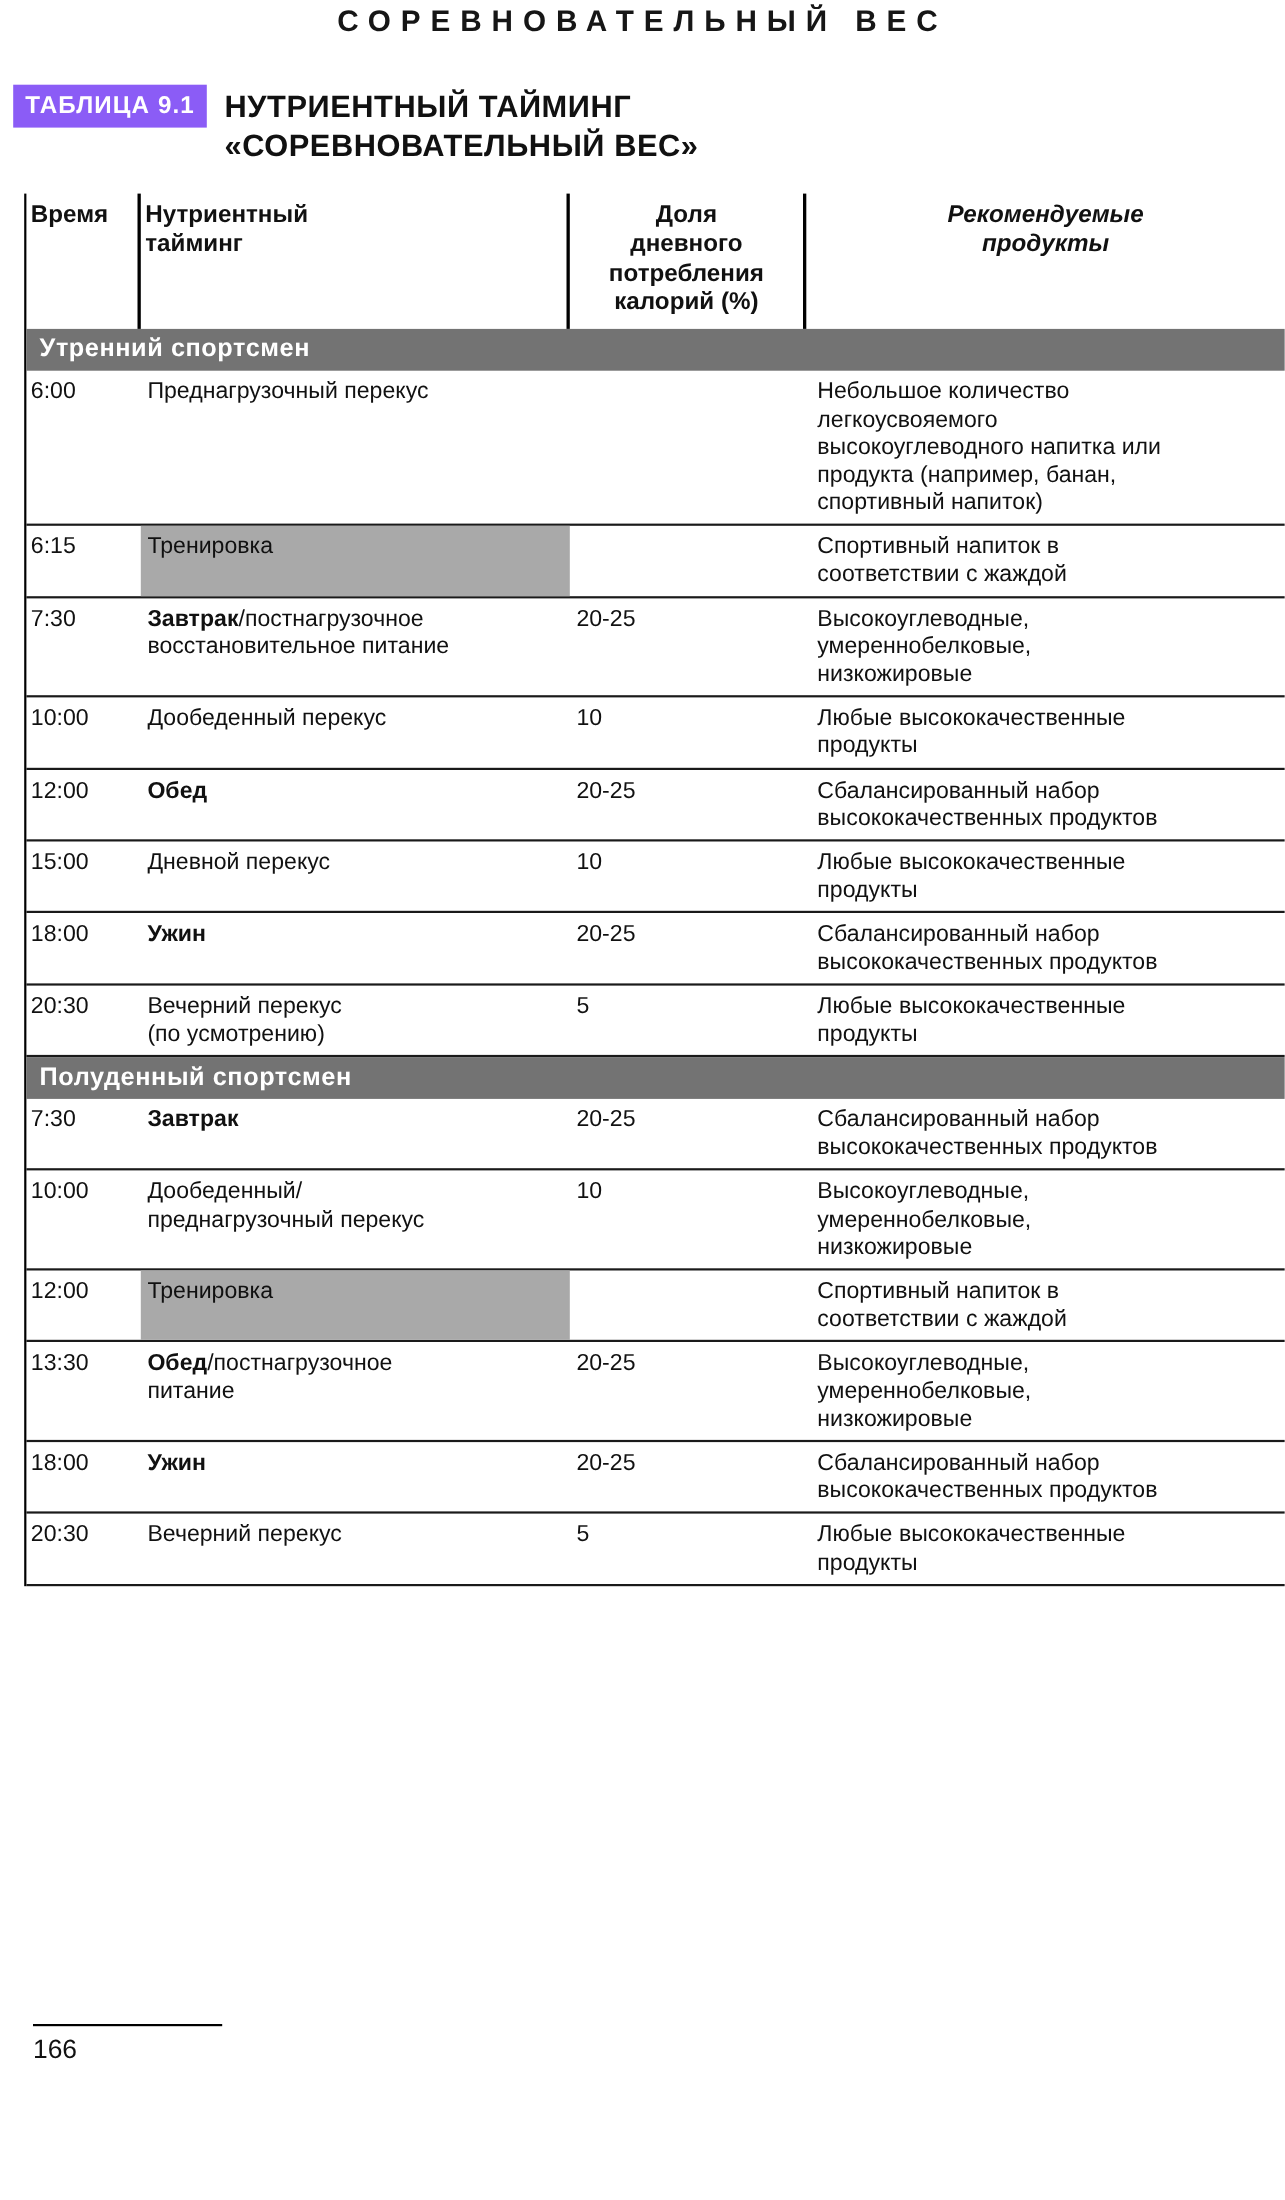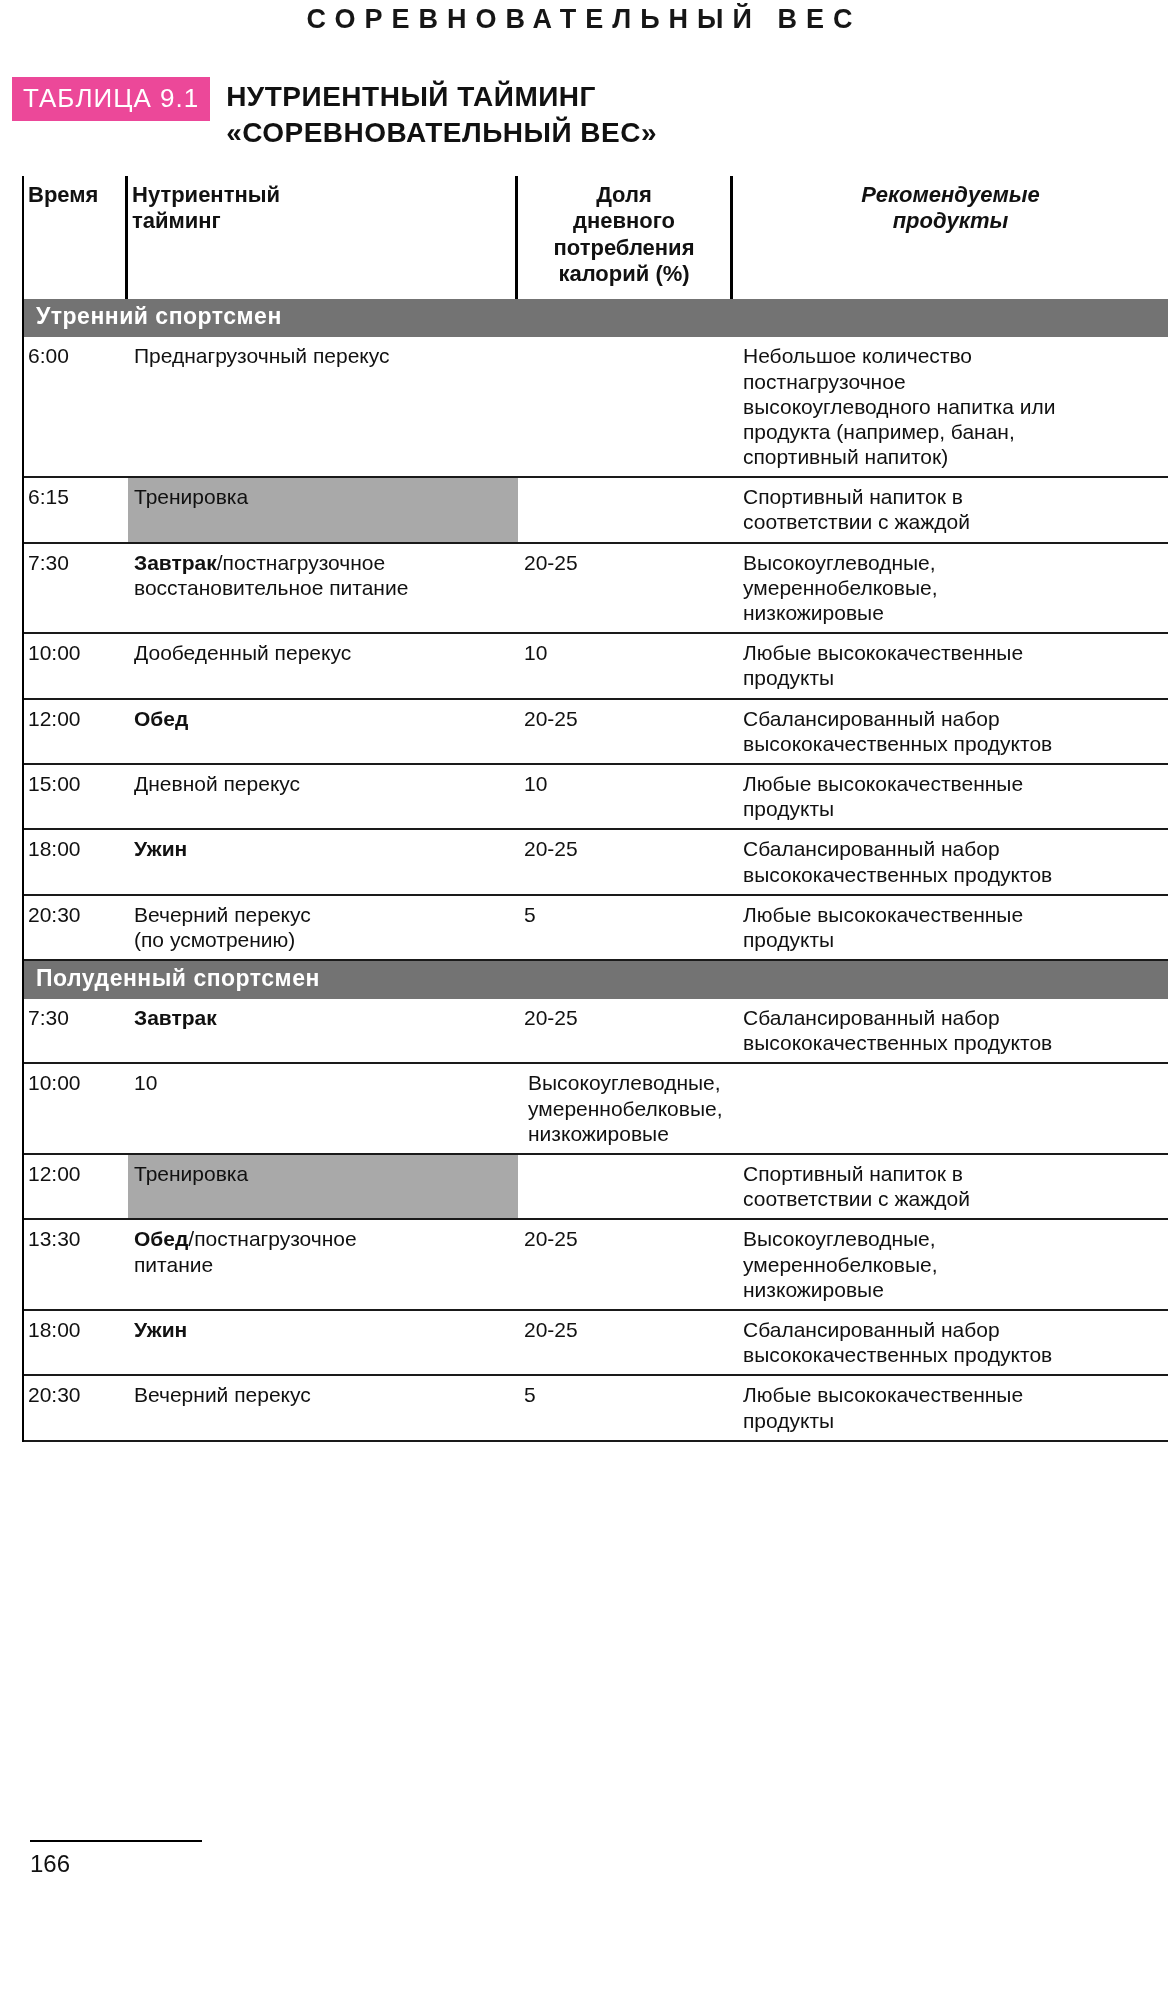--- a/index.html
+++ b/index.html
@@ -10,21 +10,21 @@
   }
   .running-head {
     padding-top:4px; text-align:center;
     font-size:27px; font-weight:700; letter-spacing:9px; color:#161616;
   }
   .title-row {
     display:flex; align-items:flex-start; gap:16px;
     margin:42px 0 0 12px;
   }
   .table-label {
-    background:#ec4899; color:#fff; font-weight:400; font-size:26px;
+    background:#8b5cf6; color:#fff; font-weight:700; font-size:22px;
     padding:6px 11px 7px; letter-spacing:1px; flex:0 0 auto;
   }
   .table-title {
     font-weight:700; font-size:28px; line-height:1.3;
     white-space:pre-line; letter-spacing:0.5px; padding-top:2px;
   }
   .nt-table {
     width:1146px; margin:24px 0 0 22px;
     border-left:2px solid #000;
   }
@@ -78,21 +78,21 @@
     <div class="header-cell c4">Рекомендуемые
 продукты</div>
   </div>
   <div>
       <div class="section-bar">Утренний спортсмен</div>
       <div class="grid-row row">
         <div class="cell time">6:00</div>
         <div class="cell timing"><b></b><span>Преднагрузочный перекус</span></div>
         <div class="cell share"></div>
         <div class="cell foods">Небольшое количество
-постнагрузочное
+легкоусвояемого
 высокоуглеводного напитка или
 продукта (например, банан,
 спортивный напиток)</div>
       </div>
       <div class="grid-row row">
         <div class="cell time">6:15</div>
         <div class="cell timing hl"><b></b><span>Тренировка</span></div>
         <div class="cell share"></div>
         <div class="cell foods">Спортивный напиток в
 соответствии с жаждой</div>
@@ -145,20 +145,22 @@
       <div class="section-bar">Полуденный спортсмен</div>
       <div class="grid-row row">
         <div class="cell time">7:30</div>
         <div class="cell timing"><b>Завтрак</b><span></span></div>
         <div class="cell share">20-25</div>
         <div class="cell foods">Сбалансированный набор
 высококачественных продуктов</div>
       </div>
       <div class="grid-row row">
         <div class="cell time">10:00</div>
+        <div class="cell timing"><b></b><span>Дообеденный/
+преднагрузочный перекус</span></div>
         <div class="cell share">10</div>
         <div class="cell foods">Высокоуглеводные,
 умереннобелковые,
 низкожировые</div>
       </div>
       <div class="grid-row row">
         <div class="cell time">12:00</div>
         <div class="cell timing hl"><b></b><span>Тренировка</span></div>
         <div class="cell share"></div>
         <div class="cell foods">Спортивный напиток в

